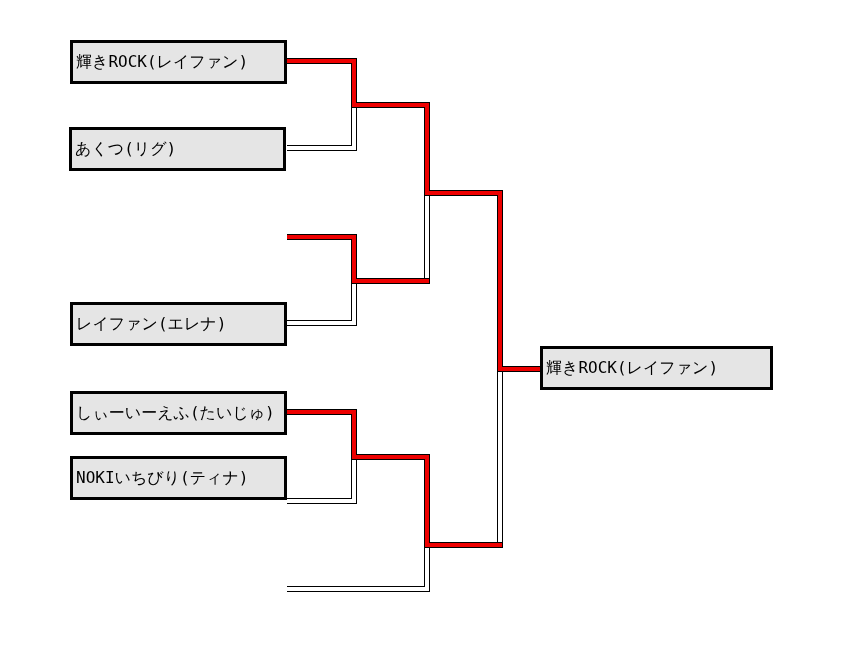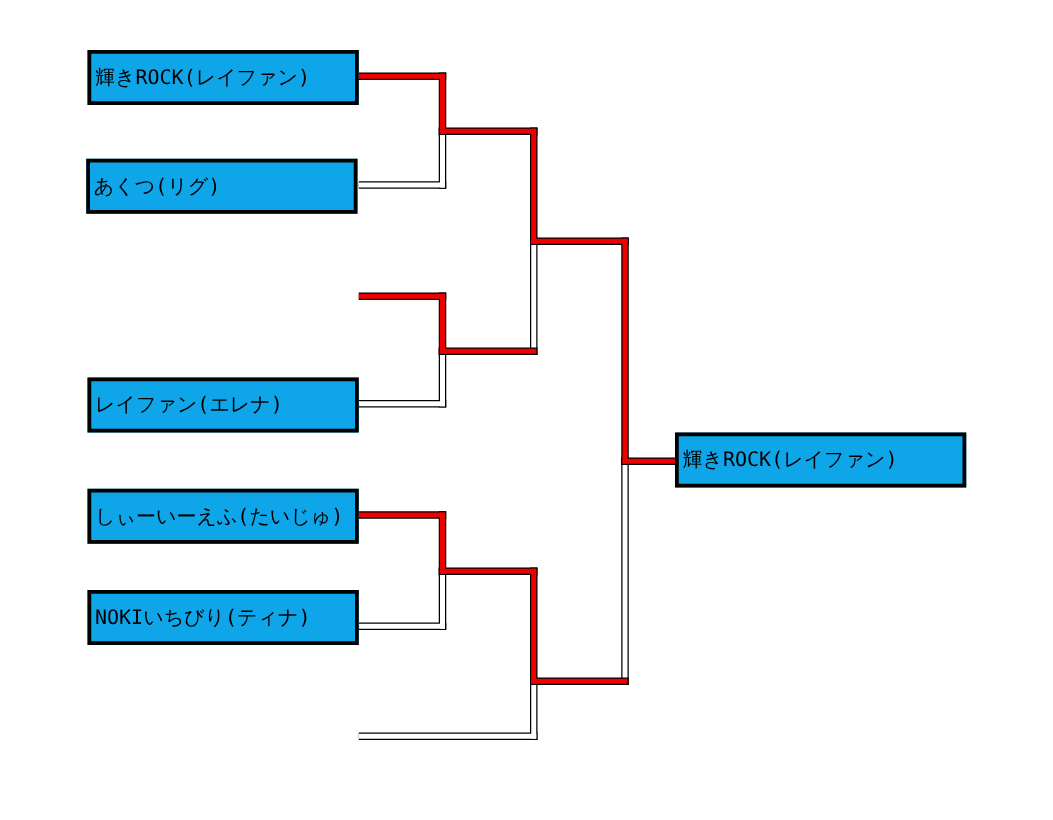--- a/index.html
+++ b/index.html
@@ -3,21 +3,21 @@
 <meta charset="utf-8">
 <style>
   html,body{margin:0;padding:0;}
   body{
     width:842px;height:656px;background:#ffffff;position:relative;overflow:hidden;
     font-family:"DejaVu Sans Mono","DejaVu Sans",sans-serif;
   }
   .bracket{position:absolute;left:0;top:0;width:842px;height:656px;}
   .pbox{
     position:absolute;width:217px;height:44px;box-sizing:border-box;
-    border:3px solid #000;background:#0ea5e9;display:flex;align-items:center;
+    border:3px solid #000;background:#e5e5e5;display:flex;align-items:center;
     padding-left:3px;font-size:16px;color:#000;white-space:nowrap;overflow:hidden;
     z-index:2;letter-spacing:0px;
   }
   .champion{width:233px;}
   .seg{position:absolute;z-index:1;}
 </style>
 </head>
 <body>
 
 <div class="bracket">
@@ -79,20 +79,20 @@
   </div>
   <div class="pbox" style="left:69px;top:127px">
     <span>あくつ(リグ)</span>
   </div>
   <div class="pbox" style="left:70px;top:302px">
     <span>レイファン(エレナ)</span>
   </div>
   <div class="pbox" style="left:70px;top:391px">
     <span>しぃーいーえふ(たいじゅ)</span>
   </div>
-  <div class="pbox" style="left:70px;top:472px">
+  <div class="pbox" style="left:70px;top:456px">
     <span>NOKIいちびり(ティナ)</span>
   </div>
 
   <div class="pbox champion" style="left:540px;top:346px">
     <span>輝きROCK(レイファン)</span>
   </div>
 </div>
 
 </body></html>

